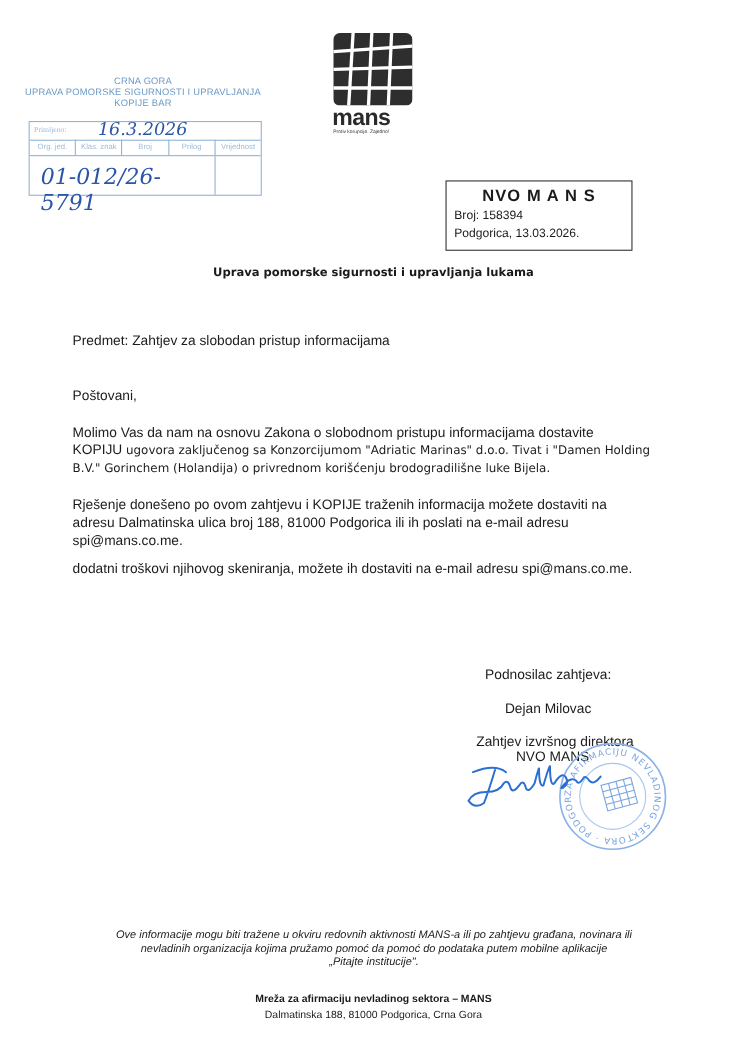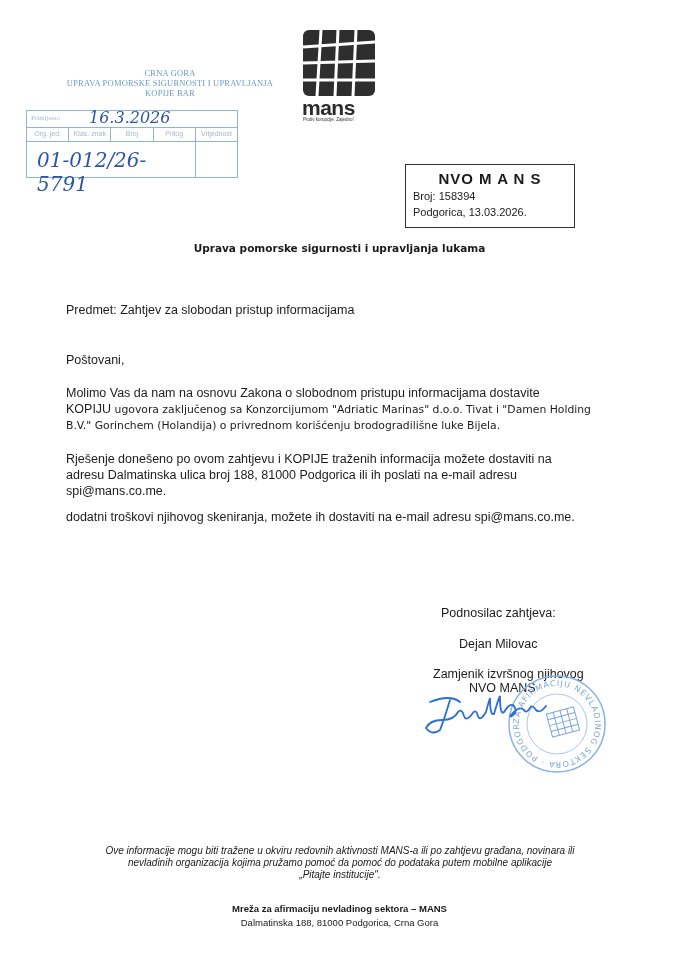--- a/index.html
+++ b/index.html
@@ -5,21 +5,21 @@
   html, body { margin: 0; padding: 0; }
   body {
     width: 679px; height: 960px; position: relative; overflow: hidden;
     background: #ffffff; color: #1a1a1a;
     font-family: "Liberation Sans", sans-serif;
   }
   .abs { position: absolute; }
 
   
   .stamp-head { left: 20px; top: 68px; width: 220px; text-align: center;
-    font-family: Liberation Serif, serif; color: #6b9bc7; font-size: 8.5px; line-height: 10px; letter-spacing: 0.2px; margin-left: 40px; }
+    font-family: Liberation Sans, sans-serif; color: #6b9bc7; font-size: 8.5px; line-height: 10px; letter-spacing: 0.2px; }
   .stamp-box { left: 26px; top: 110px; width: 210px; height: 66px;
     border: 1px solid #8fb4d6; }
   .stamp-row1 { position: absolute; left: 0; top: 0; right: 0; height: 16px; border-bottom: 1px solid #8fb4d6; }
   .stamp-row2 { position: absolute; left: 0; top: 16px; right: 0; height: 14px; border-bottom: 1px solid #8fb4d6; display: flex; }
   .stamp-row2 > div { flex: 1; border-right: 1px solid #8fb4d6; font-family: Liberation Sans, sans-serif;
     font-size: 7px; color: #9dbbd8; text-align: center; line-height: 14px; }
   .stamp-row2 > div:last-child { border-right: none; }
   .stamp-row3 { position: absolute; left: 0; top: 31px; right: 0; bottom: 0; display: flex; }
   .stamp-row3 > div { border-right: 1px solid #8fb4d6; }
   .stamp-label { position: absolute; left: 4px; top: 3px; font-family: "Liberation Serif", serif; font-size: 7px; color: #9dbbd8; }
@@ -114,21 +114,21 @@
   <div>adresu Dalmatinska ulica broj 188, 81000 Podgorica ili ih poslati na e-mail adresu</div>
   <div>spi@mans.co.me.</div>
 </div>
 
 <div class="abs para" style="top:509px;">
   <div>dodatni troškovi njihovog skeniranja, možete ih dostaviti na e-mail adresu spi@mans.co.me.</div>
 </div>
 
 <div class="abs sig" style="left:441px;top:606px;">Podnosilac zahtjeva:</div>
 <div class="abs sig" style="left:459px;top:637px;">Dejan Milovac</div>
-<div class="abs sig" style="left:433px;top:667px;">Zamjenik izvršnog njihovog</div>
+<div class="abs sig" style="left:433px;top:667px;">Zahtjev izvršnog direktora</div>
 <div class="abs sig" style="left:469px;top:681px;">NVO MANS</div>
 
 <svg class="abs" style="left:505px;top:672px;" width="104" height="104" viewBox="0 0 104 104">
   <circle cx="52" cy="52" r="48" fill="none" stroke="#8ab2e6" stroke-width="1.5"></circle>
   <circle cx="52" cy="52" r="30" fill="none" stroke="#a9c6ee" stroke-width="1"></circle>
   <defs>
       <path id="sealArc" d="M 14 52 A 38 38 0 1 1 90 52 A 38 38 0 1 1 14 52"></path>
     </defs>
   <text font-family="DejaVu Sans, sans-serif" font-size="8" fill="#7aa5df" letter-spacing="1">
     <textPath href="#sealArc">ZA AFIRMACIJU NEVLADINOG SEKTORA · PODGORICA ·</textPath>

